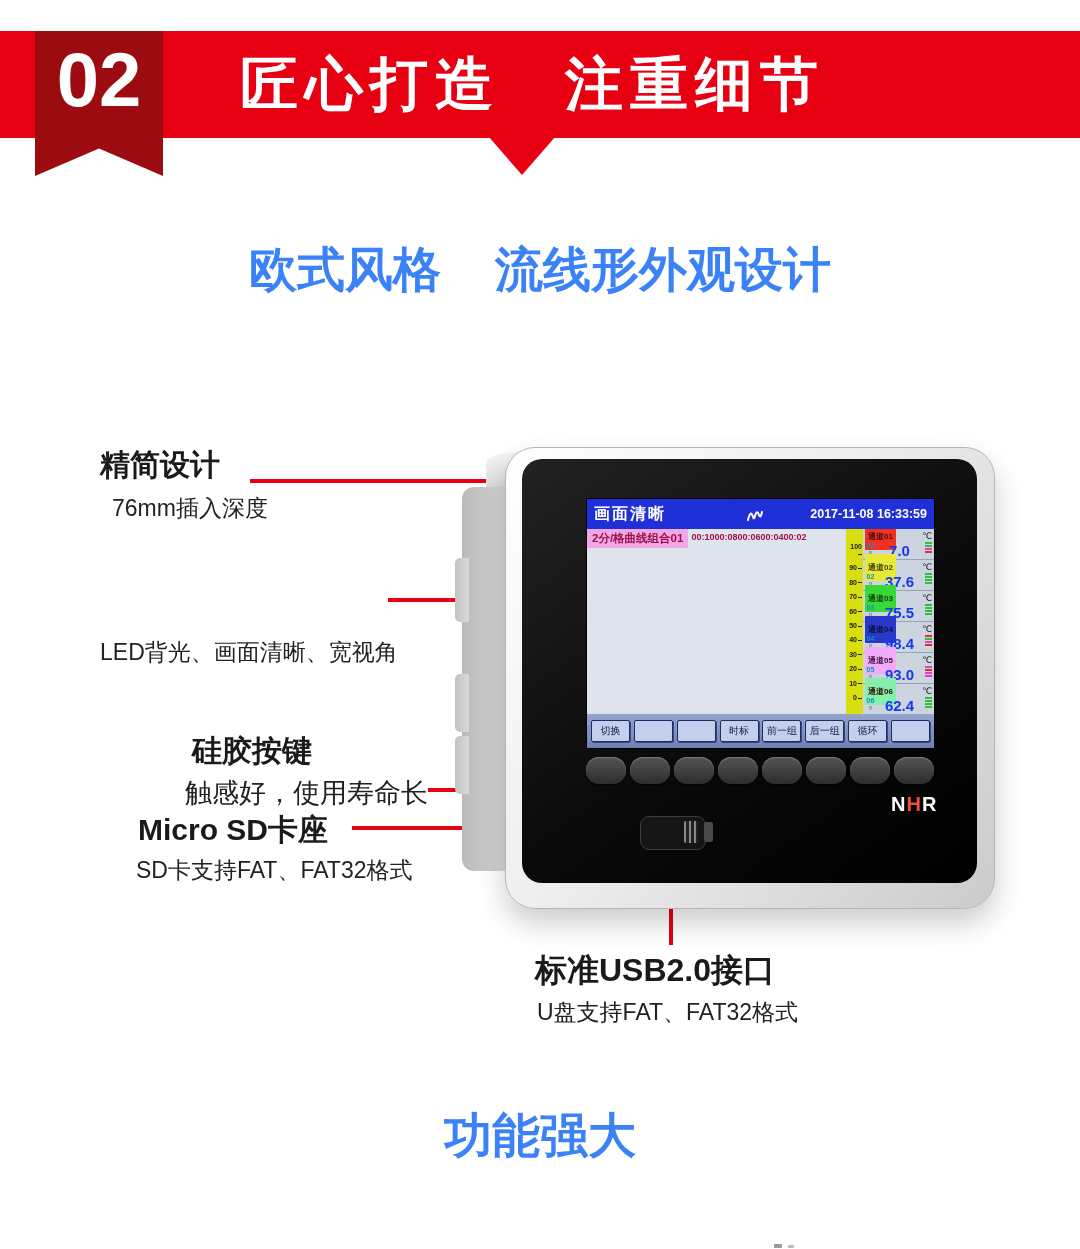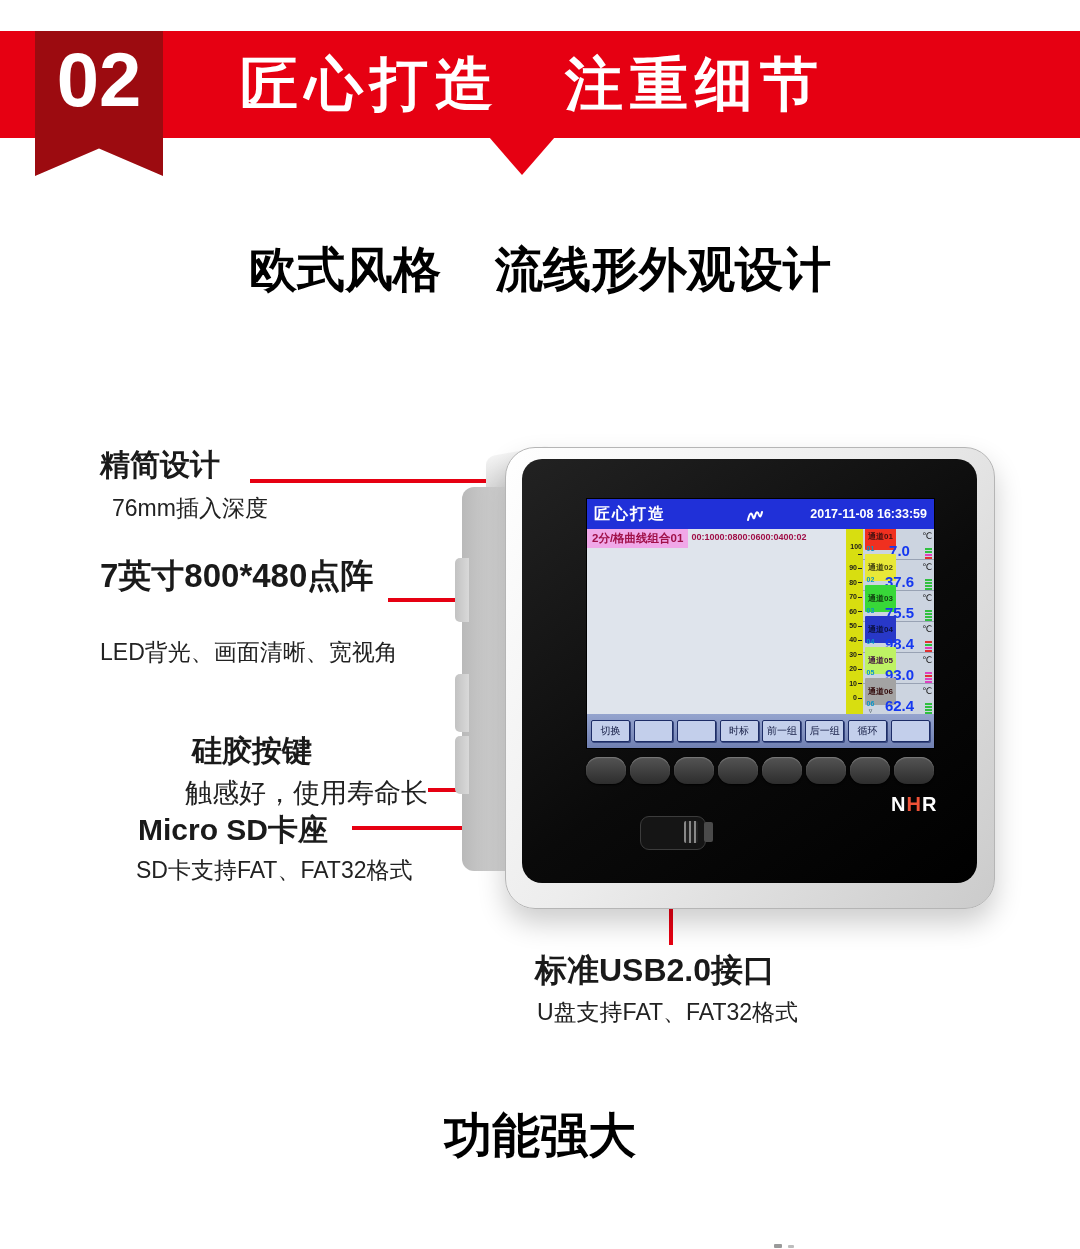--- a/index.html
+++ b/index.html
@@ -14,21 +14,21 @@
   .band-notch{left:489px;top:137px;width:0;height:0;
               border-left:33px solid transparent;border-right:33px solid transparent;
               border-top:38px solid #e60012;}
   .ribbon{left:35px;top:31px;width:128px;height:145px;
           clip-path:polygon(0 0,100% 0,100% 100%,50% 81%,0 100%);}
   .ribbon-num{left:35px;top:42px;width:128px;text-align:center;
               font-size:76px;font-weight:800;color:#fff;line-height:1;}
 
   
   .h-sec{left:0;width:1080px;display:flex;justify-content:center;
-         font-size:48px;font-weight:700;color:#000000;}
+         font-size:48px;font-weight:700;color:#3b82f6;}
   .h-sec1{top:238px;gap:54px;}
   .h-sec2{top:1104px;gap:64px;}
 
   
   .ann-t{font-weight:600;color:#1a1a1a;line-height:1.2;}
   .ann-d{font-weight:400;color:#222;line-height:1.25;}
   .redline{background:#e60012;}
   .reddot{width:15px;height:15px;border-radius:50%;background:#e60012;}
 
   
@@ -81,21 +81,21 @@
   .scr-ruler{width:17px;display:flex;flex-direction:column;justify-content:space-between;
              padding:14px 1px 13px 0;box-sizing:border-box;position:relative;}
   .rlbl{font-size:7px;line-height:1;color:#1a1a1a;text-align:right;font-weight:700;}
   .rlbl::after{content:"";display:inline-block;width:4px;height:1px;background:#222;
                margin-left:1px;vertical-align:middle;}
   .scr-panel{width:71px;display:flex;flex-direction:column;}
   .ch{flex:1;border-bottom:1px solid #98a2b4;box-sizing:border-box;padding:1px 2px 0 2px;}
   .ch-rowA{height:12px;display:flex;align-items:center;justify-content:space-between;}
   .chip{font-size:8px;font-weight:700;line-height:11px;padding:8px 3px;border-radius:1px;}
   .ch-unit{font-size:9px;color:#111;}
-  .ch-rowB{height:17px;display:flex;align-items:flex-end;}
+  .ch-rowB{height:17px;display:flex;align-items:flex-start;}
   .ch-idc{width:11px;display:flex;flex-direction:column;align-items:center;line-height:1;}
   .ch-id{font-size:7px;font-weight:700;color:#0894c8;}
   .ch-caret{font-size:7px;color:#344;}
   .ch-val{flex:1;text-align:center;font-size:15px;font-weight:700;color:#1538f0;}
   .ch-bars{width:9px;display:flex;flex-direction:column;gap:1px;align-items:flex-end;}
   .ch-bar{width:7px;height:2px;}
   .scr-btns{height:34px;display:flex;align-items:center;justify-content:space-between;
             padding:12px 4px;box-sizing:border-box;
             background:linear-gradient(180deg,#95a4ce,#7080b2);}
   .sbtn{width:37px;height:20px;background:#c3cfeb;border:1px solid #1c2c66;border-radius:2px;
@@ -115,21 +115,21 @@
 
 <div class="abs h-sec h-sec1">
   <span>欧式风格</span>
   <span>流线形外观设计</span>
 </div>
 
 <div class="abs ann-t" style="left:100px;top:447px;font-size:30px;">精简设计</div>
 <div class="abs ann-d" style="left:112px;top:494px;font-size:23px;">76mm插入深度</div>
 
 <div class="abs ann-t" style="left:100px;top:556px;font-size:33px;">
-  <span>7英寸800*480点阵</span><br>
+  <br>
 </div>
 <div class="abs ann-d" style="left:100px;top:638px;font-size:23px;">LED背光、画面清晰、宽视角</div>
 
 <div class="abs ann-t" style="left:192px;top:733px;font-size:30px;">硅胶按键</div>
 <div class="abs ann-d" style="left:185px;top:777px;font-size:27px;">触感好，使用寿命长</div>
 
 <div class="abs ann-t" style="left:138px;top:812px;font-size:30px;">Micro SD卡座</div>
 <div class="abs ann-d" style="left:136px;top:856px;font-size:23px;">SD卡支持FAT、FAT32格式</div>
 
 <div class="abs ann-t" style="left:535px;top:951px;font-size:32px;">标准USB2.0接口</div>
@@ -155,21 +155,21 @@
 <div class="abs back-tab tab1"></div>
 <div class="abs back-tab tab2"></div>
 <div class="abs back-tab tab3"></div>
 <div class="abs sd-slot"></div>
 
 <div class="abs front"></div>
 <div class="abs bezel"></div>
 
 <div class="abs screen">
   <div class="scr-header" style="background-color: rgb(32, 48, 216);">
-    <span class="scr-title">匠心打造</span>
+    <span class="scr-title">画面清晰</span>
     <span class="scr-logo">
       <svg width="16" height="12" viewBox="0 0 16 12">
           <path d="M1,11 Q3.5,0 6,8 Q7,11 8,7 Q10,0 12,6 Q13.5,10 15,3" stroke="#fff" stroke-width="2" fill="none" stroke-linecap="round"></path>
         </svg>
     </span>
     <span class="scr-date">2017-11-08 16:33:59</span>
   </div>
   <div class="scr-body">
     <div class="scr-left">
       <div class="scr-sub" style="background-color: rgb(240, 168, 232);">
@@ -286,41 +286,41 @@
             <span class="ch-bar" style="background-color: rgb(224, 48, 48);"></span>
             <span class="ch-bar" style="background-color: rgb(48, 192, 64);"></span>
             <span class="ch-bar" style="background-color: rgb(224, 64, 192);"></span>
             <span class="ch-bar" style="background-color: rgb(224, 48, 48);"></span>
           </span>
         </div>
       </div>
 
       <div class="ch">
         <div class="ch-rowA">
-          <span class="chip" style="background-color: #bef264; color: rgb(64, 16, 64);">通道05</span>
+          <span class="chip" style="background-color: #f0abfc; color: rgb(64, 16, 64);">通道05</span>
           <span class="ch-unit">℃</span>
         </div>
         <div class="ch-rowB">
           <span class="ch-idc">
               <span class="ch-id">05</span>
               <span class="ch-caret">▿</span>
             </span>
           <span class="ch-val">93.0</span>
           <span class="ch-bars">
             <span class="ch-bar" style="background-color: rgb(224, 64, 192);"></span>
             <span class="ch-bar" style="background-color: rgb(224, 48, 48);"></span>
             <span class="ch-bar" style="background-color: rgb(224, 64, 192);"></span>
             <span class="ch-bar" style="background-color: rgb(224, 64, 192);"></span>
           </span>
         </div>
       </div>
 
       <div class="ch">
         <div class="ch-rowA">
-          <span class="chip" style="background-color: #a3a3a3; color: rgb(48, 8, 8); text-align: right;">通道06</span>
+          <span class="chip" style="background-color: #86efac; color: rgb(48, 8, 8); text-align: right;">通道06</span>
           <span class="ch-unit">℃</span>
         </div>
         <div class="ch-rowB">
           <span class="ch-idc">
               <span class="ch-id">06</span>
               <span class="ch-caret">▿</span>
             </span>
           <span class="ch-val">62.4</span>
           <span class="ch-bars">
             <span class="ch-bar" style="background-color: rgb(48, 192, 64);"></span>

